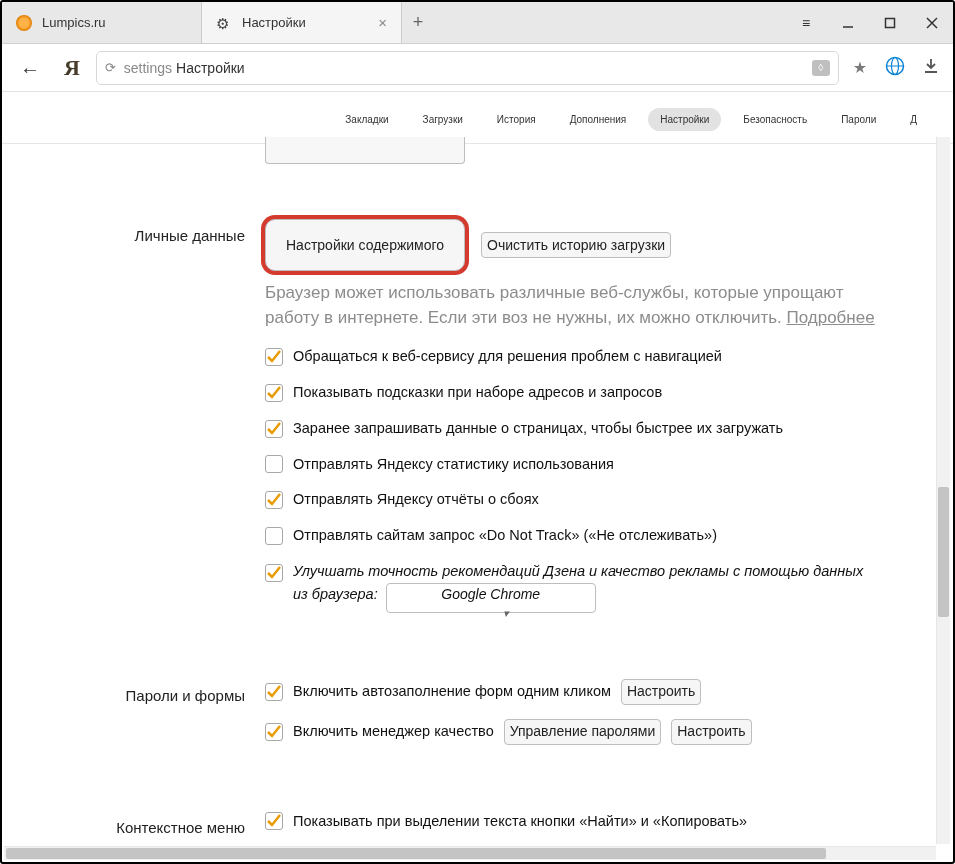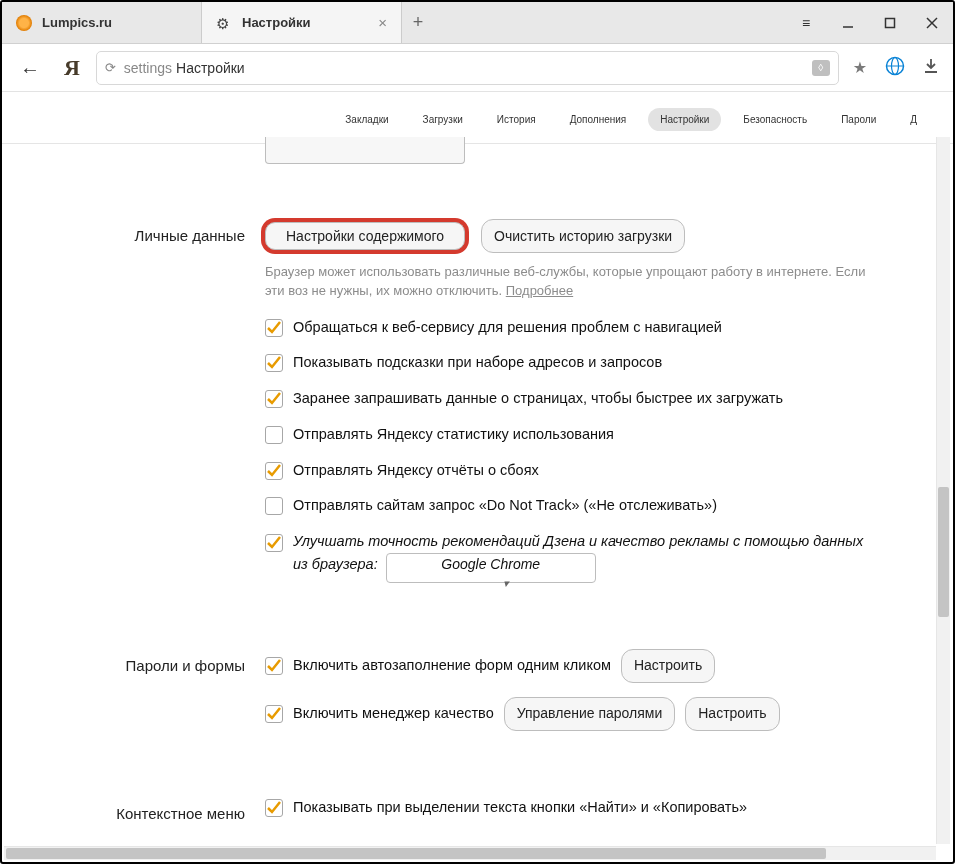--- a/index.html
+++ b/index.html
@@ -3,21 +3,21 @@
 <meta charset="utf-8">
 <style>
 * { box-sizing: border-box; margin: 0; padding: 0; }
 body { font-family: Arial, "Helvetica Neue", sans-serif; background: #fff; width: 955px; height: 864px; overflow: hidden; border: 2px solid #000; border-radius: 3px; position: relative; }
 
 
 .titlebar { height: 42px; background: #e8e8e8; display: flex; align-items: stretch; border-bottom: 1px solid #d0d0d0; }
 .tab { display: flex; align-items: center; padding: 0 14px; font-size: 13px; color: #333; border-right: 1px solid #ccc; min-width: 200px; background: #e8e8e8; cursor: default; }
 .tab.active { background: #f5f5f5; }
 .tab-favicon { width: 16px; height: 16px; margin-right: 10px; }
-.tab-title { flex: 1; font-weight: bold; }
+.tab-title { flex: 1; }
 .tab-close { font-size: 15px; color: #888; margin-left: 6px; cursor: pointer; }
 .newtab { display: flex; align-items: center; justify-content: center; width: 32px; color: #666; font-size: 18px; cursor: pointer; }
 .titlebar-spacer { flex: 1; }
 .win-controls { display: flex; align-items: center; }
 .win-btn { width: 42px; height: 42px; display: flex; align-items: center; justify-content: center; color: #333; font-size: 14px; cursor: pointer; }
 
 
 .addr-bar { height: 48px; display: flex; align-items: center; padding: 0 10px; gap: 10px; background: #fff; border-bottom: 1px solid #e3e3e3; }
 .back-btn { font-size: 20px; color: #333; padding: 6px 8px; cursor: pointer; }
 .yandex-logo { font-family: "Times New Roman", serif; font-size: 22px; font-weight: 600; color: #473b2a; padding: 0 6px; }
@@ -42,24 +42,24 @@
 .content { padding: 0 18px 20px 48px; font-size: 14px; color: #000; }
 
 .cut-btn-row { margin-left: 215px; margin-top: -3px; }
 .cut-btn { display: inline-block; height: 30px; min-width: 200px; border: 1px solid #bdbdbd; border-top: none; border-radius: 0 0 4px 4px; background: #f7f7f7; }
 
 .section { display: flex; padding-top: 52px; }
 .section-label { width: 215px; text-align: right; padding-right: 20px; font-size: 15px; color: #222; padding-top: 8px; }
 .section-body { flex: 1; }
 
 .btn-row { display: flex; align-items: center; gap: 16px; margin-bottom: 10px; }
-.btn { height: 34px; padding: 0 12px; border: 1px solid #bdbdbd; border-radius: 12px; background: #f6f6f6; font-size: 14px; color: #222; cursor: pointer; display: inline-flex; align-items: center; }
-.btn.highlighted { position: relative; box-shadow: 0 0 0 4px #d43a2e; border-radius: 10px; padding: 0 20px; height: 28px; }
-
-.helper-text { font-size: 13px; color: #8c8c8c; line-height: 1.45; margin-bottom: 16px; max-width: 620px; }
+.btn { height: 26px; padding: 0 5px; border: 1px solid #bdbdbd; border-radius: 4px; background: #f6f6f6; font-size: 14px; color: #222; cursor: pointer; display: inline-flex; align-items: center; }
+.btn.highlighted { position: relative; box-shadow: 0 0 0 4px #d43a2e; border-radius: 10px; padding: 0 20px; height: 52px; }
+
+.helper-text { font-size: 17px; color: #8c8c8c; line-height: 1.45; margin-bottom: 16px; max-width: 620px; }
 .helper-text a { color: #8c8c8c; text-decoration: underline; }
 
 .check-row { display: flex; align-items: center; gap: 10px; margin-bottom: 14px; font-size: 14.5px; color: #111; flex-wrap: wrap; line-height: 1.5; }
 .check-row .label-wrap { display: inline; font-style: italic; }
 .checkbox { width: 18px; height: 18px; border: 1px solid #a7a7a7; border-radius: 3px; display: inline-flex; align-items: center; justify-content: center; flex-shrink: 0; cursor: pointer; background: #fff; }
 .checkbox.checked { }
 .checkbox.checked svg { display: block; }
 .checkbox svg { display: none; width: 16px; height: 16px; }
 
 .select-box { height: 30px; min-width: 210px; border: 1px solid #bdbdbd; border-radius: 4px; padding: 0 10px; display: inline-flex; align-items: center; justify-content: space-between; font-size: 14px; background: #fff; cursor: pointer; margin-left: 4px; flex-direction: column; }

